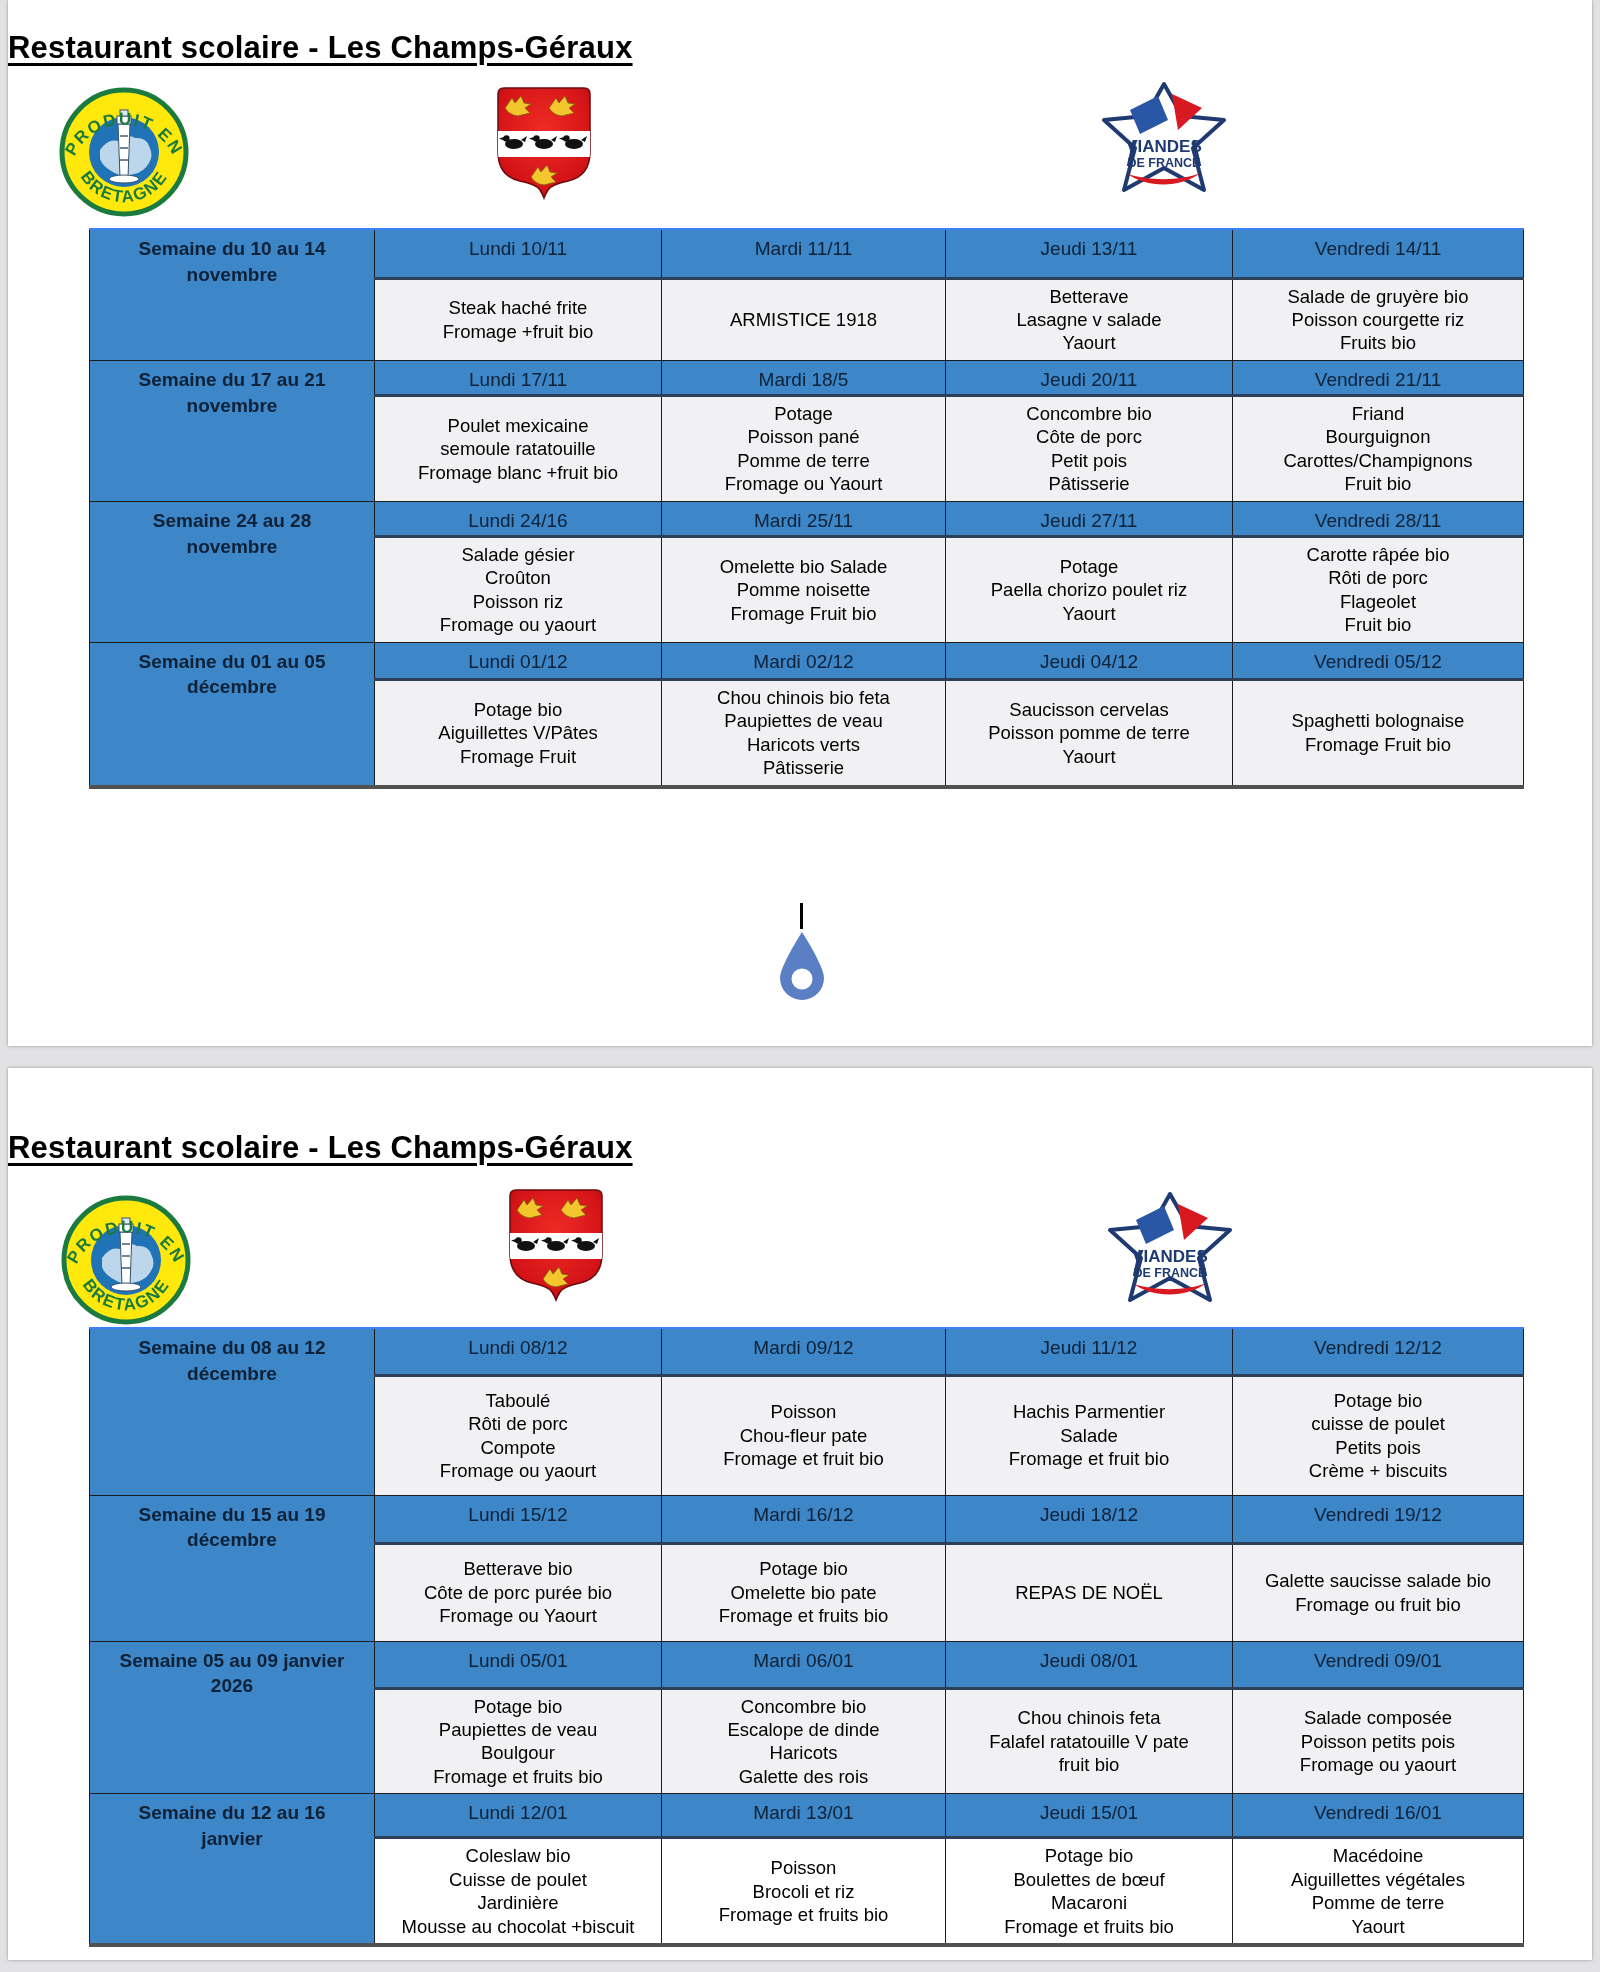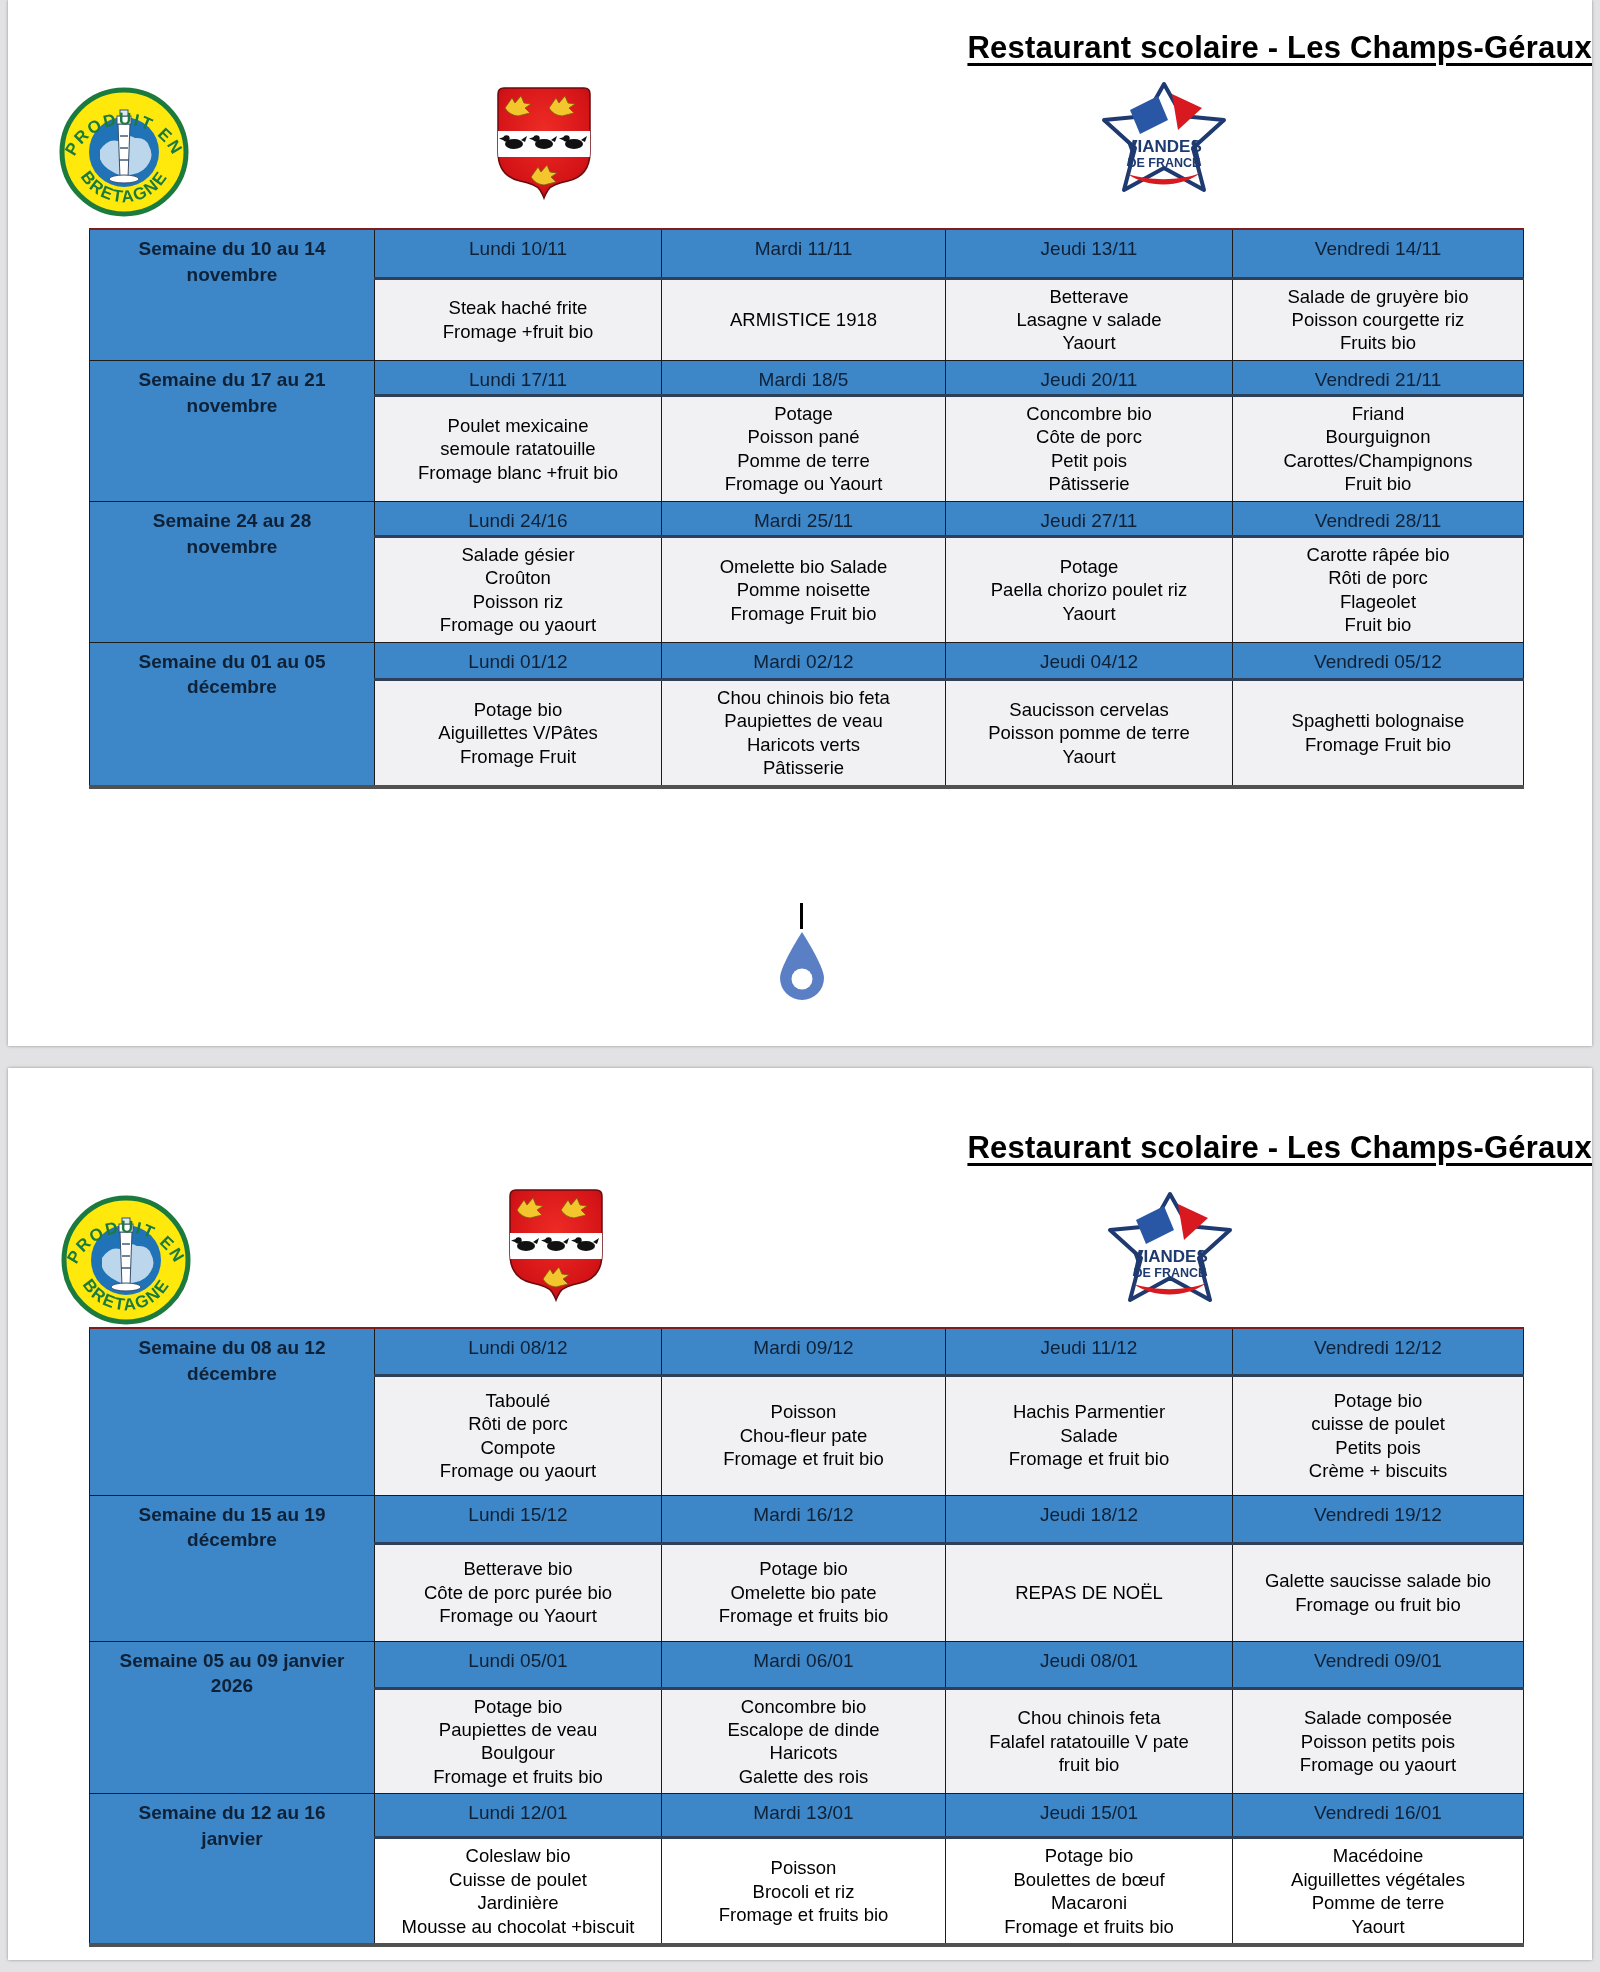--- a/index.html
+++ b/index.html
@@ -10,38 +10,38 @@
     position:relative;overflow:hidden;
   }
   .page{
     position:absolute;left:8px;width:1584px;background:#ffffff;
     box-shadow:0 0 3px rgba(0,0,0,.35);
   }
   #page1{top:0;height:1046px;}
   #page2{top:1068px;height:892px;}
 
   .doc-title{
-    position:absolute;left:0;width:100%;text-align:right;
+    position:absolute;left:0;width:100%;text-align:left;
     font-size:31px;font-weight:bold;color:#000;
     text-decoration:underline;text-decoration-thickness:3px;text-underline-offset:5px;
     letter-spacing:.2px;
   }
   #page1 .doc-title{top:30px;}
   #page2 .doc-title{top:62px;}
 
   .logo{position:absolute;}
 
   .menu-table{
     position:absolute;left:81px;
     border-collapse:collapse;table-layout:fixed;width:1434px;
     background:#fff;
   }
   #page1 .menu-table{top:228px;}
   #page2 .menu-table{top:259px;}
-  .menu-table{border-top:2px solid #7f1d1d;border-bottom:4px solid #515151;}
+  .menu-table{border-top:2px solid #3b82f6;border-bottom:4px solid #515151;}
   .menu-table td{border:1px solid #1c1c1c;}
   td.week-cell{
     background:var(--header-blue,#3d86c7);
     font-weight:bold;font-size:19px;color:#0e2137;
     text-align:center;vertical-align:top;padding-top:6px;
     white-space:pre-line;line-height:1.35;
   }
   td.day-cell{
     background:var(--header-blue,#3d86c7);
     font-weight:normal;font-size:19px;color:#0e2137;

